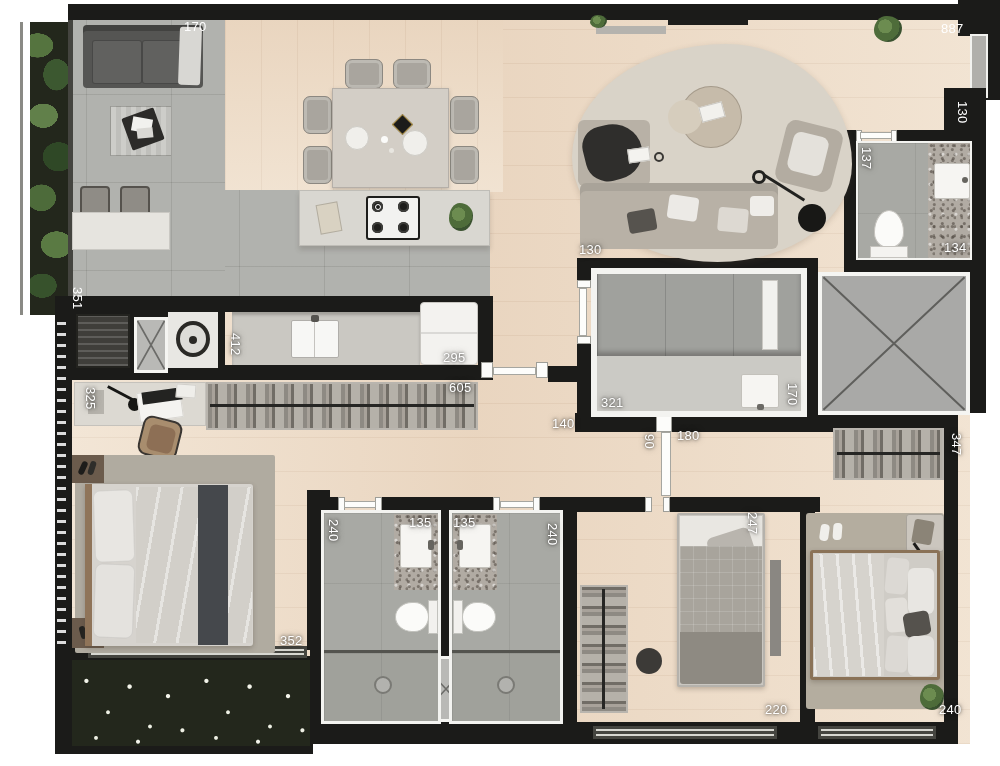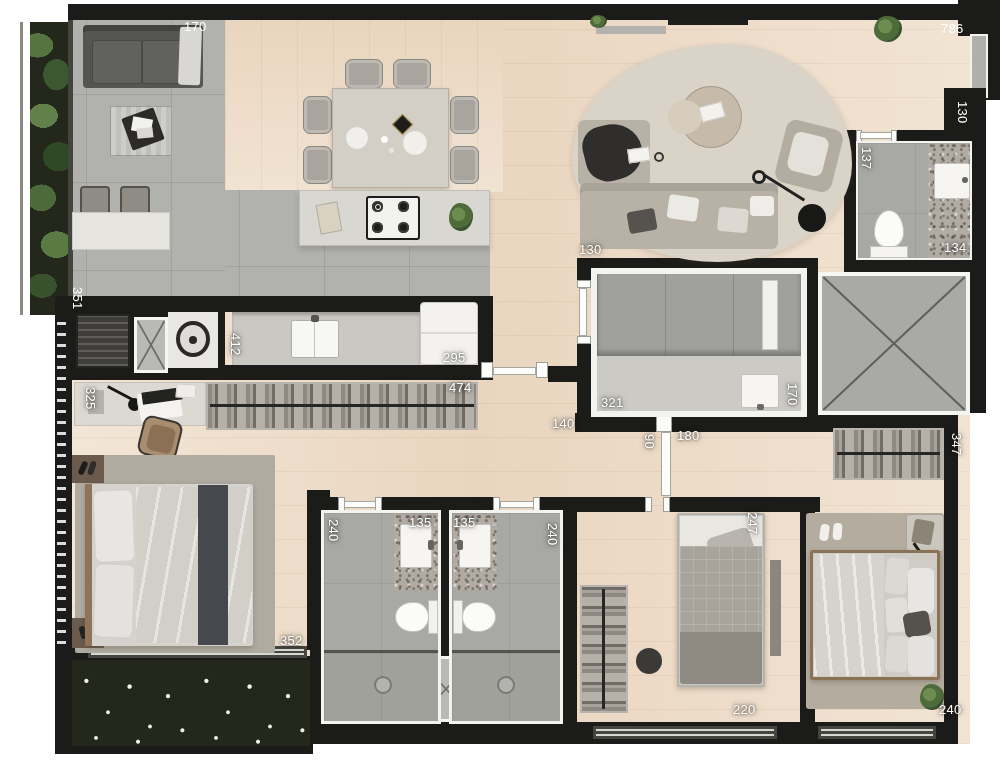--- a/index.html
+++ b/index.html
@@ -325,38 +325,38 @@
   <div style="left:814px;top:554px;width:70px;height:122px;background:#d6d3cd;background-image:repeating-linear-gradient(85deg,rgba(255,255,255,.5) 0 3px,transparent 3px 16px)"></div>
   <div style="left:886px;top:558px;width:22px;height:36px;background:#dcd9d4;border-radius:5px;transform:rotate(6deg)"></div>
   <div style="left:886px;top:598px;width:22px;height:34px;background:#e2dfda;border-radius:5px;transform:rotate(-4deg)"></div>
   <div style="left:886px;top:636px;width:22px;height:36px;background:#dcd9d4;border-radius:5px;transform:rotate(5deg)"></div>
   <div style="left:908px;top:568px;width:26px;height:46px;background:#e8e6e2;border-radius:6px"></div>
   <div style="left:904px;top:612px;width:26px;height:24px;background:#55524d;border-radius:5px;transform:rotate(-10deg)"></div>
   <div style="left:908px;top:636px;width:26px;height:40px;background:#e4e2de;border-radius:6px"></div>
   <div class="greenblob" style="left:920px;top:684px;width:24px;height:26px"></div>
 
   <span class="dim" style="left:184px;top:20px">170</span>
-  <span class="dim" style="left:941px;top:22px">786</span>
+  <span class="dim" style="left:941px;top:22px">887</span>
   <span class="dim v" style="left:956px;top:101px">130</span>
   <span class="dim v sh" style="left:860px;top:147px">137</span>
   <span class="dim sh" style="left:944px;top:241px">134</span>
   <span class="dim sh" style="left:579px;top:243px">130</span>
   <span class="dim v" style="left:71px;top:287px">351</span>
   <span class="dim v sh" style="left:229px;top:333px">412</span>
   <span class="dim sh" style="left:443px;top:351px">295</span>
-  <span class="dim sh" style="left:449px;top:381px">474</span>
+  <span class="dim sh" style="left:449px;top:381px">605</span>
   <span class="dim v sh" style="left:84px;top:387px">325</span>
   <span class="dim sh" style="left:601px;top:396px">321</span>
   <span class="dim v sh" style="left:786px;top:383px">170</span>
   <span class="dim sh" style="left:552px;top:417px">140</span>
   <span class="dim v sh" style="left:643px;top:434px">90</span>
   <span class="dim sh" style="left:677px;top:429px">180</span>
   <span class="dim v sh" style="left:950px;top:433px">347</span>
   <span class="dim v sh" style="left:327px;top:519px">240</span>
   <span class="dim sh" style="left:409px;top:516px">135</span>
   <span class="dim sh" style="left:453px;top:516px">135</span>
   <span class="dim v sh" style="left:546px;top:523px">240</span>
   <span class="dim v sh" style="left:746px;top:512px">247</span>
   <span class="dim sh" style="left:280px;top:634px">352</span>
-  <span class="dim sh" style="left:733px;top:703px">220</span>
+  <span class="dim sh" style="left:765px;top:703px">220</span>
   <span class="dim sh" style="left:939px;top:703px">240</span>
 
 </div>
 
 </body></html>

